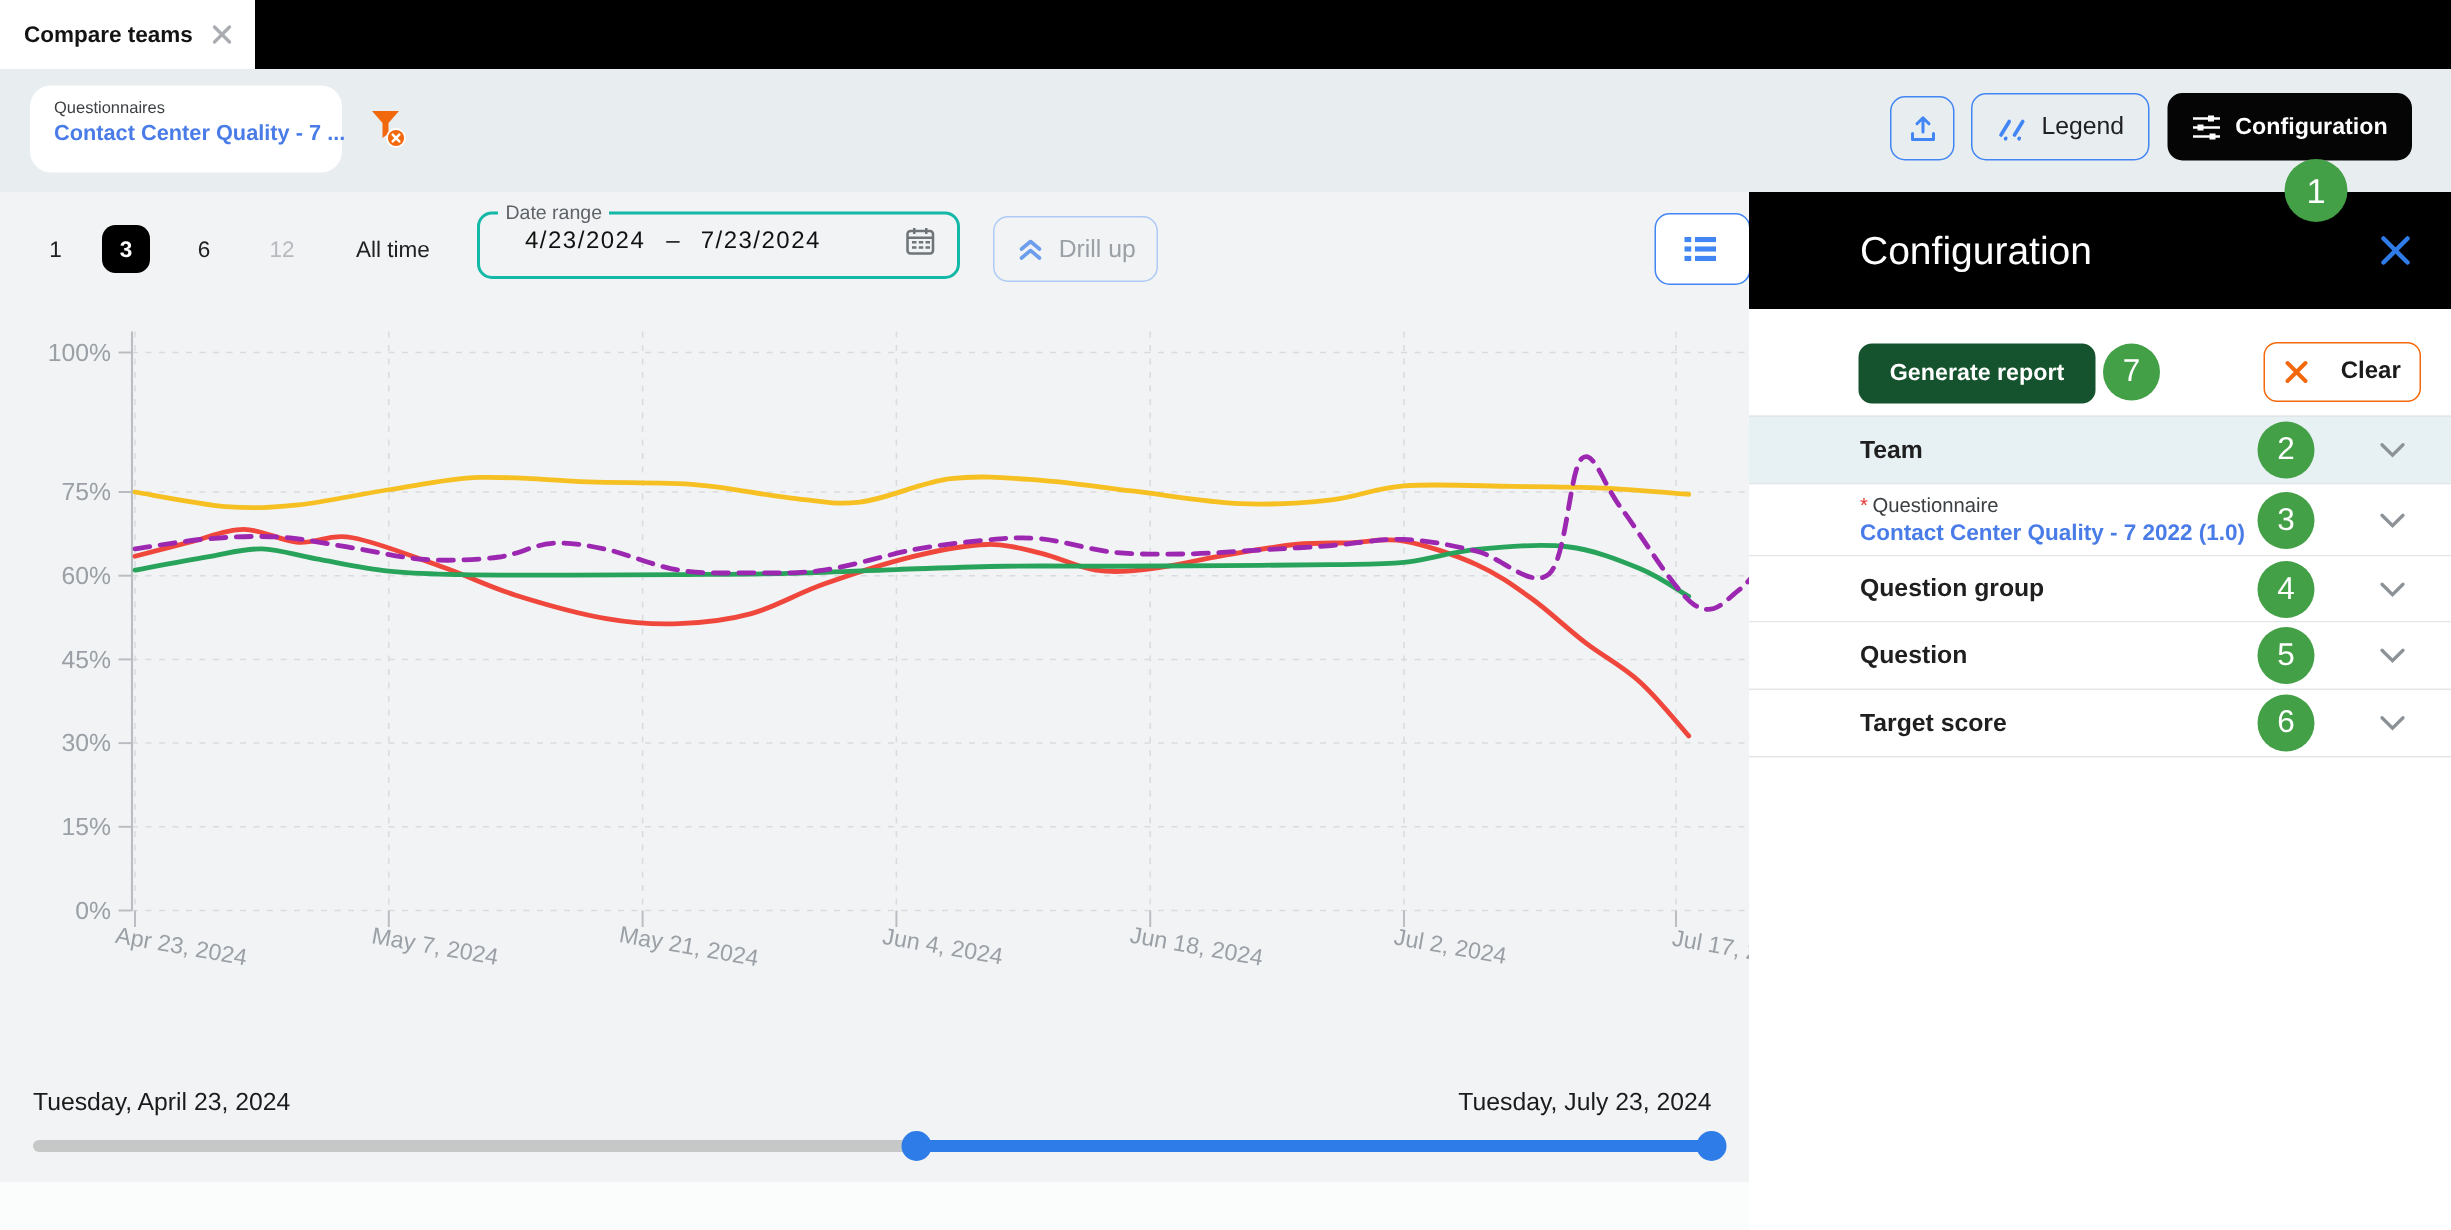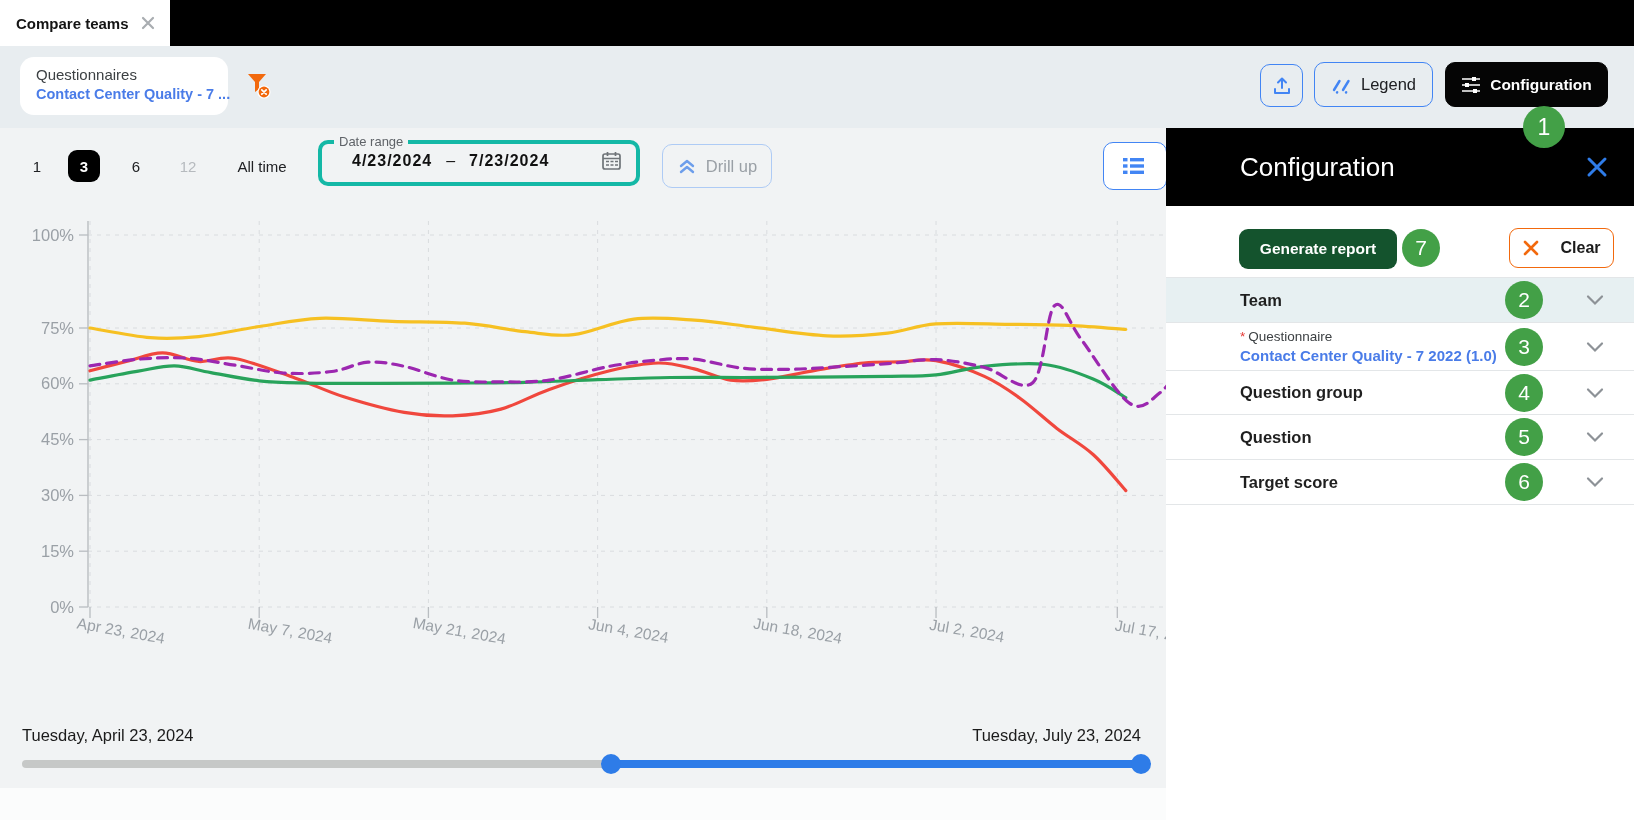--- a/index.html
+++ b/index.html
@@ -9,45 +9,45 @@
   
   #topbar { position:absolute; left:0; top:0; width:1634px; height:46px; background:#000; }
   #tab { position:absolute; left:0; top:0; width:170px; height:46px; background:#fff;
          display:flex; align-items:center; padding:0 14px 0 16px; }
   #tab .t { font-size:15px; font-weight:bold; color:#141414; flex:1; }
 
   
   #toolbar { position:absolute; left:0; top:46px; width:1634px; height:82px; background:#e8edf0; }
   #chip { position:absolute; left:20px; top:11px; width:208px; height:58px; background:#fff;
           border-radius:14px; padding:9px 16px; }
-  #chip .l1 { font-size:15px; color:#3c4043; }
+  #chip .l1 { font-size:11px; color:#3c4043; }
   #chip .l2 { font-size:14.5px; font-weight:bold; color:#4a7ce8; margin-top:3px; white-space:nowrap; }
   #filter-ic { position:absolute; left:246px; top:26px; width:26px; height:28px; cursor:pointer; }
   .tb-btn { position:absolute; display:flex; align-items:center; justify-content:center; gap:9px;
             border:1px solid #4285f4; border-radius:10px; background:transparent; cursor:pointer; }
   #btn-export { left:1260px; top:18px; width:43px; height:43px; }
   #btn-legend { left:1314px; top:16px; width:119px; height:45px; font-size:16.5px; color:#202124; }
   #btn-config { left:1445px; top:16px; width:163px; height:45px; background:#050505; border-color:#050505;
                 color:#fff; font-size:15.5px; font-weight:bold; }
 
   
   #main { position:absolute; left:0; top:128px; width:1166px; height:692px;
           background:#f1f3f4; overflow:hidden; }
   .range-btn { position:absolute; top:22px; height:32px; display:flex; align-items:center;
                justify-content:center; font-size:15px; font-weight:500; color:#202124; cursor:pointer; }
   #rb0 { left:24px; width:26px; }
   #rb1 { left:68px; width:32px; background:#000; color:#fff; border-radius:9px; font-weight:bold; }
   #rb2 { left:122px; width:28px; }
   #rb3 { left:170px; width:36px; color:#b6babe; cursor:default; }
   #rb4 { left:224px; width:76px; }
   #daterange { position:absolute; left:318px; top:6px; width:322px; height:52px;
-               border:4px solid #14b8a6; border-radius:10px; background:transparent; }
+               border:2px solid #14b8a6; border-radius:10px; background:transparent; }
   #daterange legend { margin-left:12px; padding:0 5px; font-size:13px; color:#5f6368; }
   #daterange .vals { display:flex; align-items:center; margin-top:1px; padding:0 14px 0 30px; gap:14px; }
-  #daterange .d { font-size:16px; font-weight:bold; letter-spacing:1px; color:#111; cursor:text; }
+  #daterange .d { font-size:16px; font-weight:normal; letter-spacing:1px; color:#111; cursor:text; }
   #daterange .sep { font-size:16px; color:#111; }
   #daterange .cal { margin-left:auto; cursor:pointer; }
   #btn-drill { position:absolute; left:662px; top:16px; width:110px; height:44px;
                border:1px solid #aecbf5; border-radius:10px; display:flex; align-items:center;
                justify-content:center; gap:9px; color:#9aa0a6; font-size:16.5px; cursor:default;text-align:center; }
   #btn-list { position:absolute; left:1103px; top:14px; width:64px; height:48px; background:#fff;
               border:1px solid #4285f4; border-radius:10px; display:flex; align-items:center;
               padding-left:18px; cursor:pointer; }
   #chart { position:absolute; left:0; top:0; width:1166px; height:560px; }
 

